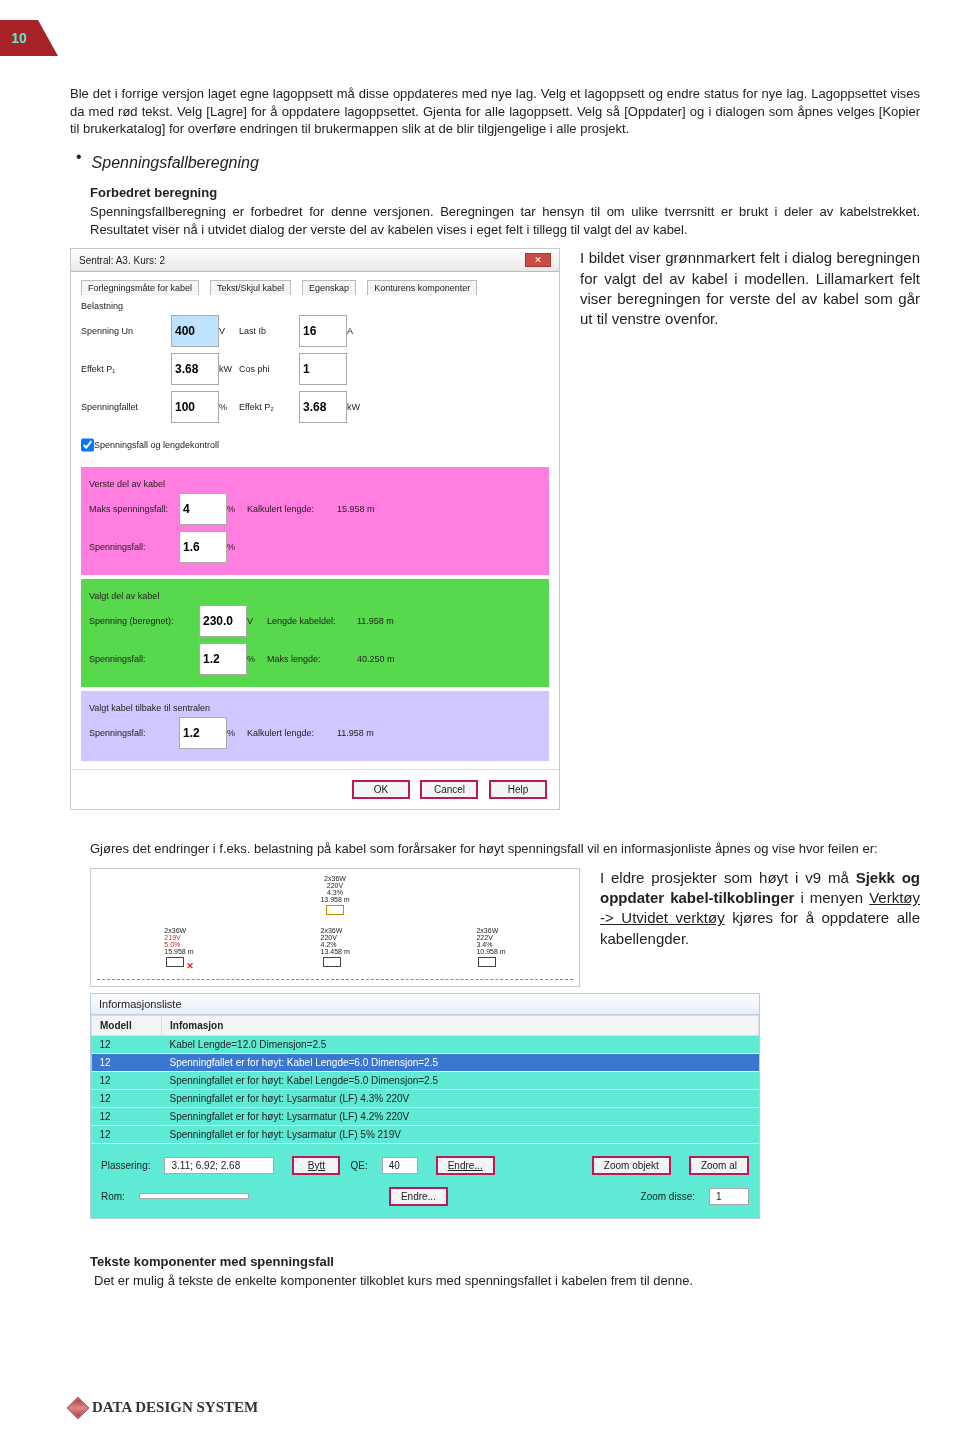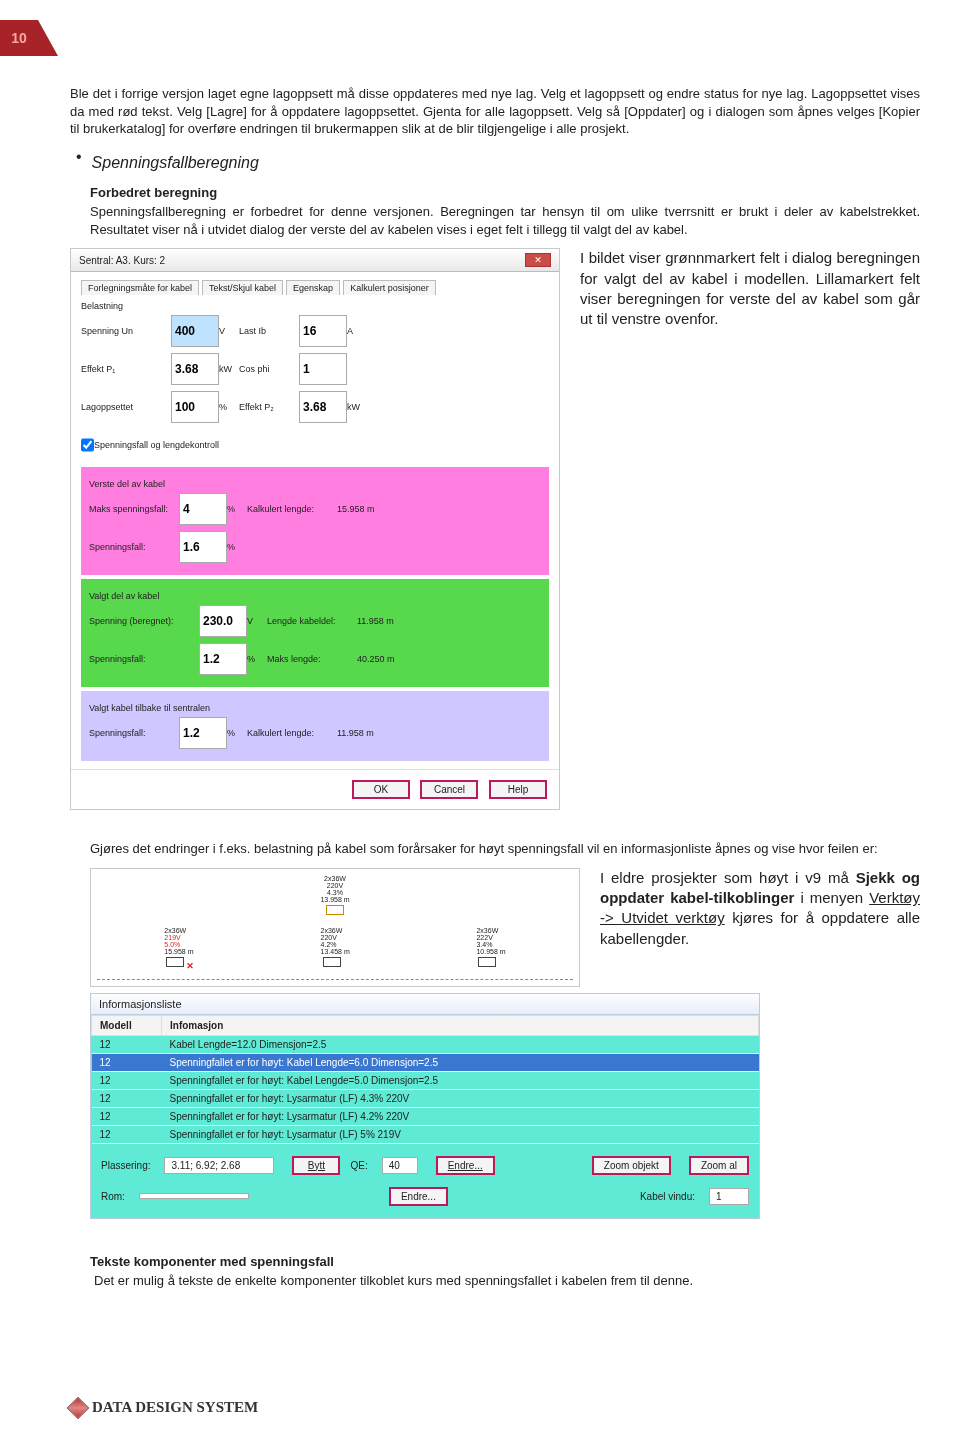--- a/index.html
+++ b/index.html
@@ -1,31 +1,31 @@
 <!DOCTYPE html>
 <html><head>
 <meta charset="utf-8">
 <style>
   * { box-sizing: border-box; margin: 0; padding: 0; }
   body { width: 960px; min-height: 1442px; font-family: "Segoe UI", Arial, sans-serif; font-size: 13px; color: #222; position: relative; background: #fff; }
-  .page-num-tab { position: absolute; top: 20px; left: 0; width: 38px; height: 36px; background: #a72328; color: #fca5a5; font-weight: bold; text-align: center; line-height: 36px; font-size: 14px; }
+  .page-num-tab { position: absolute; top: 20px; left: 0; width: 38px; height: 36px; background: #a72328; color: #5eead4; font-weight: bold; text-align: center; line-height: 36px; font-size: 14px; }
   .page-num-tab::after { content:""; position:absolute; right:-20px; top:0; width:0; height:0; border-top:36px solid transparent; border-left:20px solid #a72328; }
   .content { position: absolute; top: 85px; left: 70px; right: 40px; }
   p.body { margin: 0 0 10px 0; line-height: 1.35; text-align: justify; }
   .sect-title { font-style: italic; font-size: 16px; margin: 6px 0 12px 0; }
   .bullet-line { display:flex; align-items:flex-start; margin-left:6px; }
   .bullet-line::before { content:"•"; margin-right:10px; font-size:16px; line-height:18px; }
   .bold { font-weight: bold; }
   .row2col { display:flex; gap:20px; align-items:flex-start; margin-top:6px; }
   .imgbox { border:1px solid #c9c9c9; background:#fff; font-size:9px; }
   .dialog-shot { width:490px; }
   .dlg-header { background: linear-gradient(#fff,#e8e8e8); border-bottom:1px solid #bbb; padding:4px 8px; font-size:10px; display:flex; justify-content:space-between; align-items:center;}
   .dlg-close { width:26px; height:14px; background:#c94d44; border:1px solid #a33; color:#fff; font-size:9px; text-align:center; line-height:12px;}
   .dlg-body { padding:8px 10px; }
-  .tabbar { display:flex; gap:3px; margin-bottom:2px; font-size:9px;}
+  .tabbar { display:flex; gap:11px; margin-bottom:2px; font-size:9px;}
   .tab { border:1px solid #bbb; padding:2px 6px; background:#f5f5f5; border-bottom:none;}
   .tab2 { border:1px solid #bbb; padding:2px 18px; background:#fff; border-top:none; margin-bottom:8px;}
   .group-title { font-size:9px; margin:6px 0 4px 0;}
   .fieldrow { display:flex; align-items:center; gap:0; font-size:9px; margin-bottom:6px;}
   .fieldrow label { width:90px;}
   .fieldrow .u { width:20px;}
   .fieldrow input { width:48px; height:32px; border:1px solid #aaa; padding:0 3px; font-size:12px;font-weight:bold;}
   .pinkbox { background:#ff7ee0; padding:6px 8px; margin-top:4px;}
   .greenbox { background:#58d84d; padding:6px 8px; margin-top:4px;}
   .lilacbox { background:#cfc7ff; padding:6px 8px; margin-top:4px;}
@@ -68,41 +68,41 @@
     <div class="imgbox dialog-shot">
       <div class="dlg-header">
         <span>Sentral: A3. Kurs: 2</span>
         <span class="dlg-close">✕</span>
       </div>
       <div class="dlg-body">
         <div class="tabbar">
           <span class="tab">Forlegningsmåte for kabel</span>
           <span class="tab">Tekst/Skjul kabel</span>
           <span class="tab">Egenskap</span>
-          <span class="tab">Kalkulert posisjoner</span>
+          <span class="tab">Konturens komponenter</span>
         </div>
         <div class="group-title">Belastning</div>
         <div class="fieldrow">
           <label>Spenning Un</label>
           <input style="background: rgb(191, 227, 255);" value="400">
           <span class="u">V</span>
           <label style="width:60px">Last Ib</label>
           <input value="16" style="">
           <span class="u">A</span>
         </div>
         <div class="fieldrow">
           <label>Effekt P₁</label>
           <input value="3.68" style="">
           <span class="u">kW</span>
           <label style="width:60px">Cos phi</label>
           <input value="1" style="">
           <span class="u"></span>
         </div>
         <div class="fieldrow">
-          <label>Lagoppsettet</label>
+          <label>Spenningfallet</label>
           <input value="100" style="">
           <span class="u">%</span>
           <label style="width:60px">Effekt P₂</label>
           <input value="3.68" style="">
           <span class="u">kW</span>
         </div>
         <div class="fieldrow">
           <input type="checkbox" checked="" style="width: auto;">
           <span>Spenningsfall og lengdekontroll</span>
         </div>
@@ -236,21 +236,21 @@
       <span class="winbtn">Zoom objekt</span>
       <span class="winbtn">Zoom al</span>
     </div>
     <div class="info-foot" style="padding-top:0;">
       <span class="lbl">Rom:</span>
       <span class="tfield" style="min-width:110px"></span>
       <span style="width:48px"></span>
       <span style="width:54px"></span>
       <span class="winbtn">Endre...</span>
       <span style="flex:1"></span>
-      <span class="lbl">Kabel vindu:</span>
+      <span class="lbl">Zoom disse:</span>
       <span class="tfield" style="min-width:40px">1</span>
     </div>
   </div>
 
   <p class="body bold" style="margin-top:34px; margin-left:20px; margin-bottom:2px;">Tekste komponenter med spenningsfall</p>
   <p class="body" style="margin-left:24px;">Det er mulig å tekste de enkelte komponenter tilkoblet kurs med spenningsfallet i kabelen frem til denne.</p>
 
 </div>
 
 <div class="footer">

